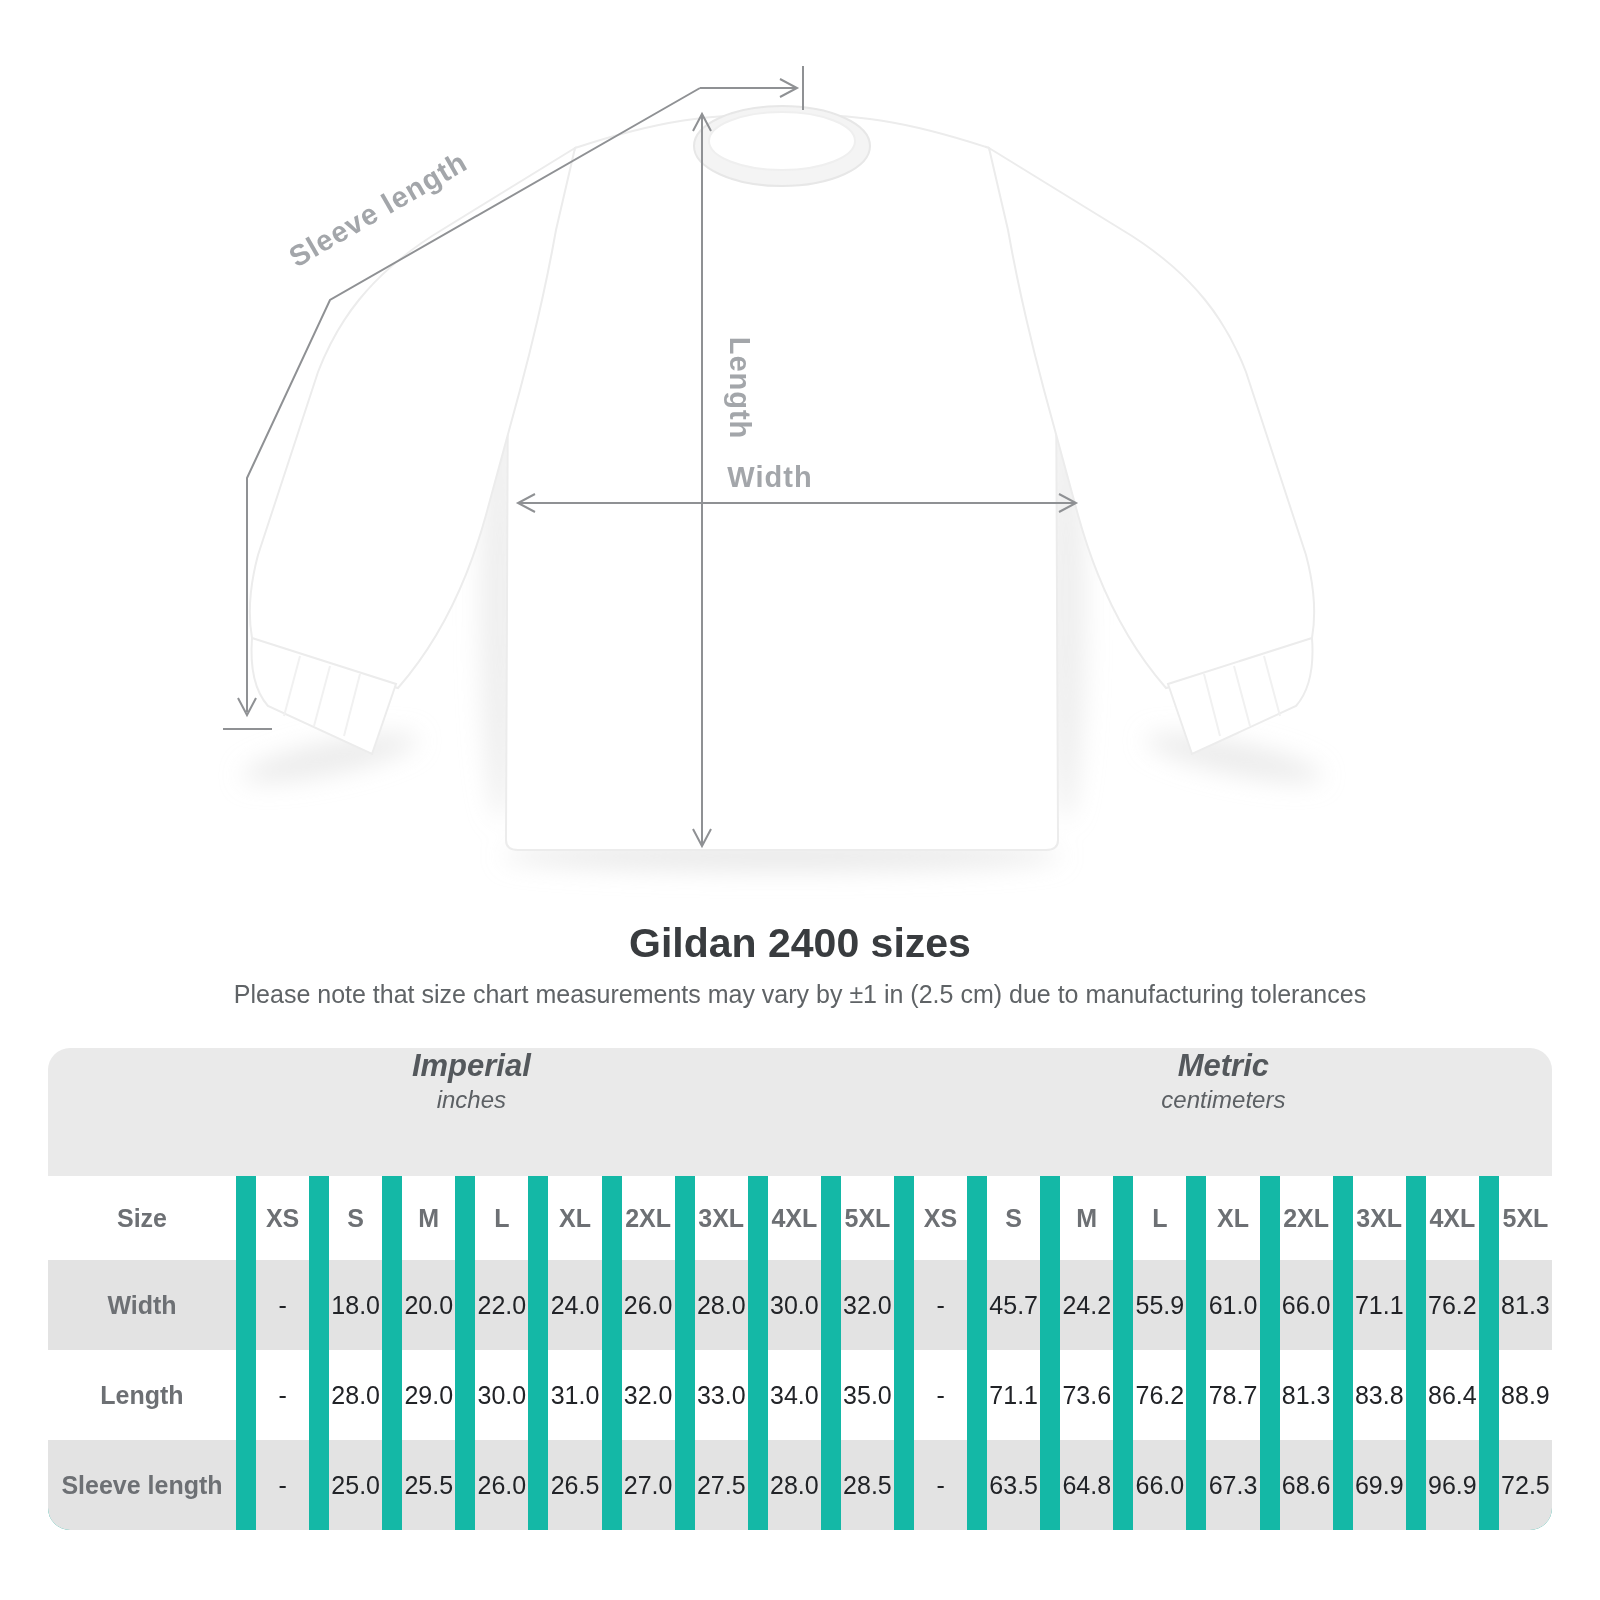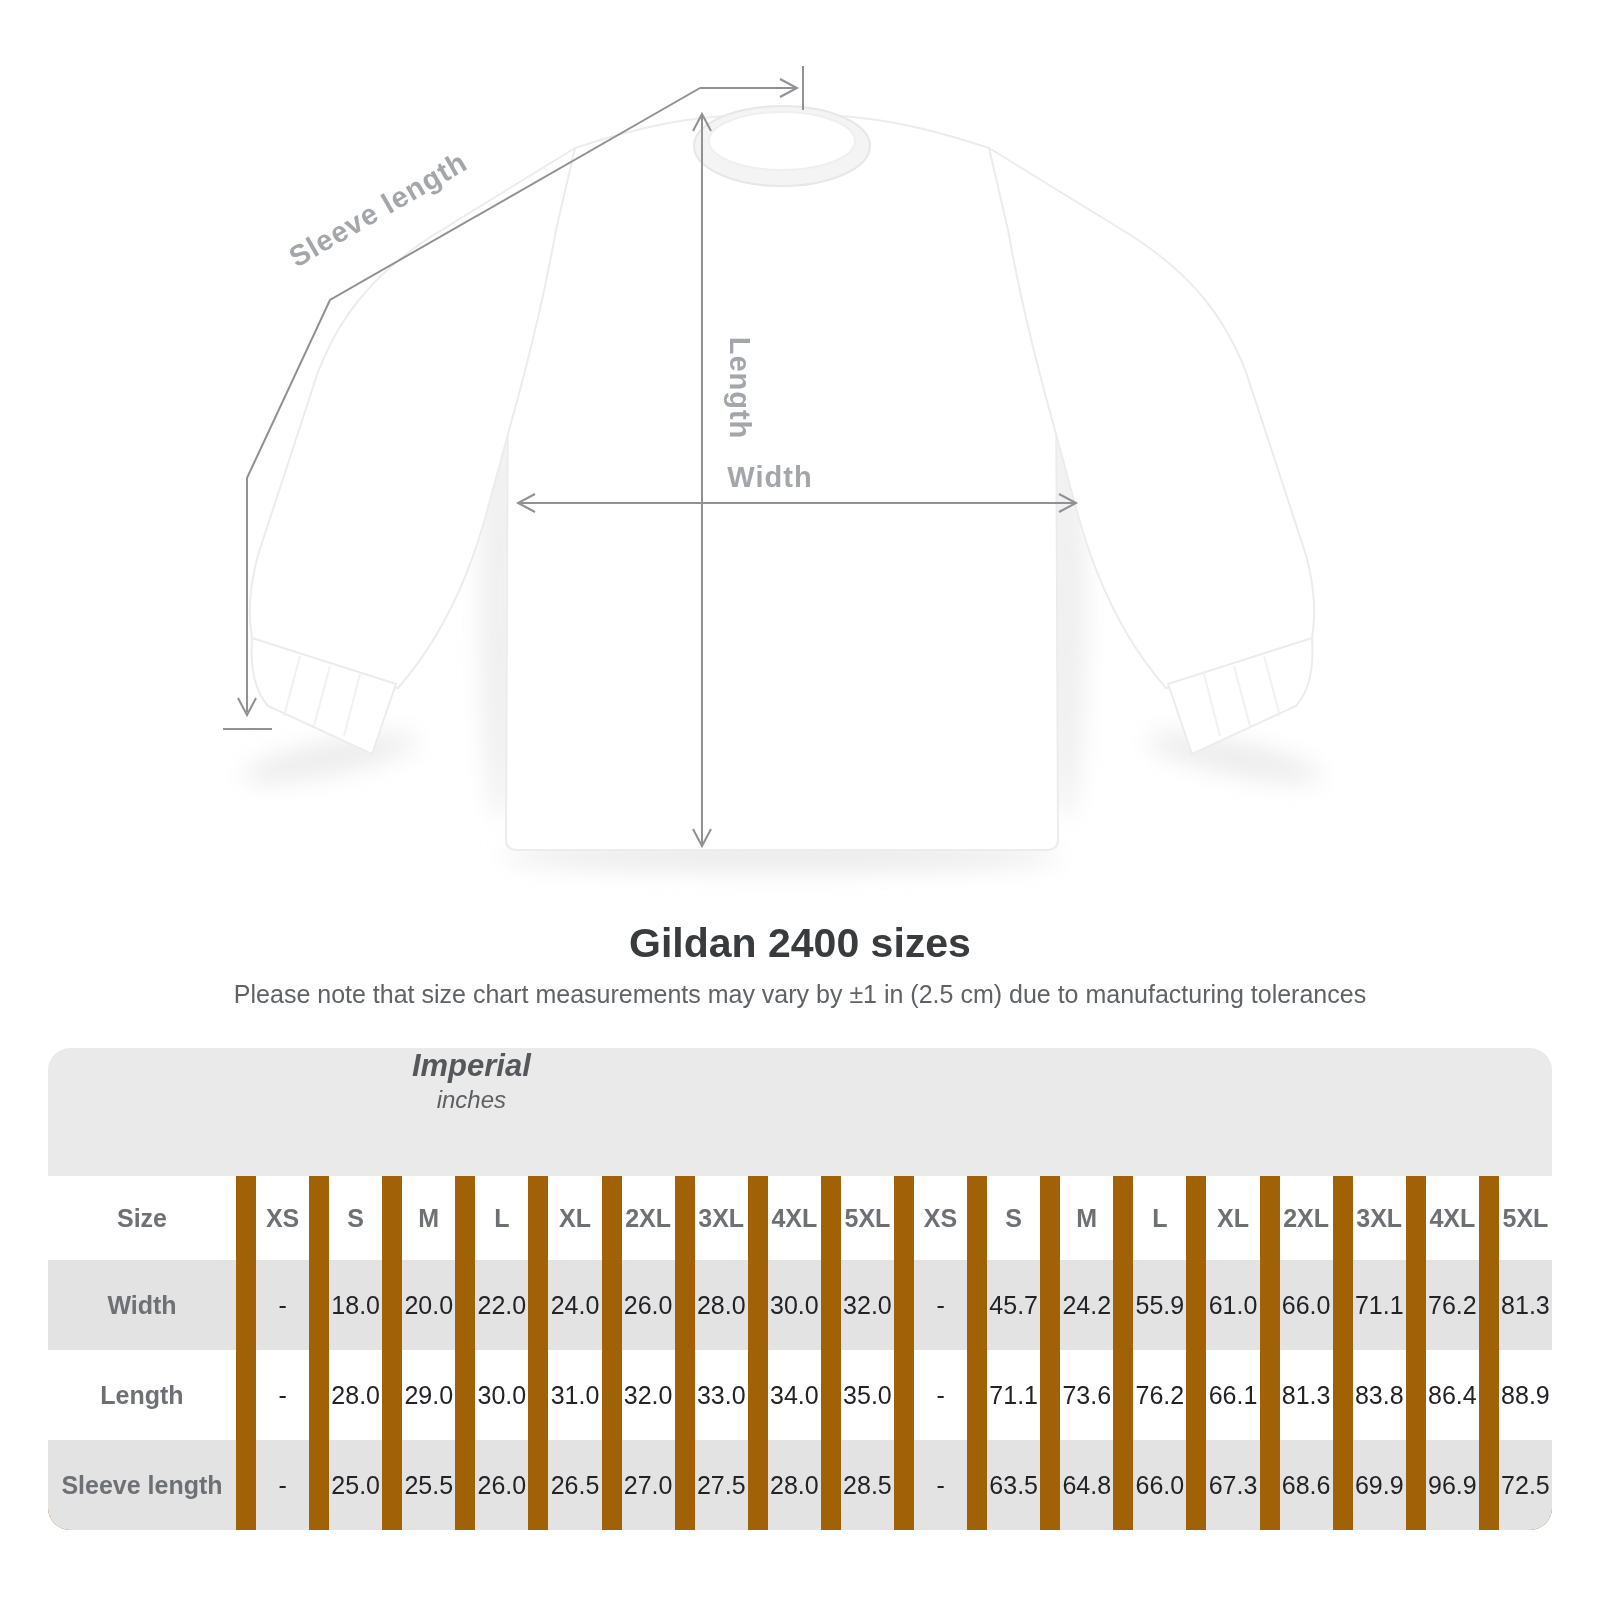--- a/index.html
+++ b/index.html
@@ -29,21 +29,21 @@
   .unit-group{text-align:center;box-sizing:border-box;}
   .unit-group.imperial{width:56.3%;}
   .unit-group.metric{width:43.7%;}
   .unit-name{font-size:31px;font-weight:bold;font-style:italic;color:#54585c;}
   .unit-sub{font-size:24px;font-style:italic;color:#5c6064;margin-top:2px;}
   .grid{
     display:grid;
     grid-template-columns:188px repeat(18,1fr);
     grid-template-rows:84px 90px 90px 90px;
     column-gap:20px;
-    background:#a16207;
+    background:#14b8a6;
   }
   .cell{
     display:flex;align-items:center;justify-content:center;
     background:#ffffff;font-size:25px;color:#212327;
   }
   .cell.alt{background:#e3e3e3;}
   .cell.head{font-weight:bold;color:#6d7074;}
   .cell.rowlabel{font-weight:bold;color:#6d7074;}
 </style>
 </head>
@@ -121,20 +121,24 @@
 <div class="titles">
   <div class="chart-title">Gildan 2400 sizes</div>
   <div class="chart-note">Please note that size chart measurements may vary by ±1 in (2.5 cm) due to manufacturing tolerances</div>
 </div>
 
 <div class="size-table">
   <div class="unit-header">
     <div class="unit-group imperial">
       <div class="unit-name">Imperial</div>
       <div class="unit-sub">inches</div>
+    </div>
+    <div class="unit-group metric">
+      <div class="unit-name">Metric</div>
+      <div class="unit-sub">centimeters</div>
     </div>
   </div>
   <div class="grid" id="grid">
       <div class="cell head">Size</div>
       <div class="cell head">XS</div>
       <div class="cell head">S</div>
       <div class="cell head">M</div>
       <div class="cell head">L</div>
       <div class="cell head">XL</div>
       <div class="cell head">2XL</div>
@@ -176,21 +180,21 @@
       <div class="cell value">30.0</div>
       <div class="cell value">31.0</div>
       <div class="cell value">32.0</div>
       <div class="cell value">33.0</div>
       <div class="cell value">34.0</div>
       <div class="cell value">35.0</div>
       <div class="cell value">-</div>
       <div class="cell value">71.1</div>
       <div class="cell value">73.6</div>
       <div class="cell value">76.2</div>
-      <div class="cell value">66.1</div>
+      <div class="cell value">78.7</div>
       <div class="cell value">81.3</div>
       <div class="cell value">83.8</div>
       <div class="cell value">86.4</div>
       <div class="cell value">88.9</div>
       <div class="cell rowlabel alt">Sleeve length</div>
       <div class="cell value alt">-</div>
       <div class="cell value alt">25.0</div>
       <div class="cell value alt">25.5</div>
       <div class="cell value alt">26.0</div>
       <div class="cell value alt">26.5</div>

